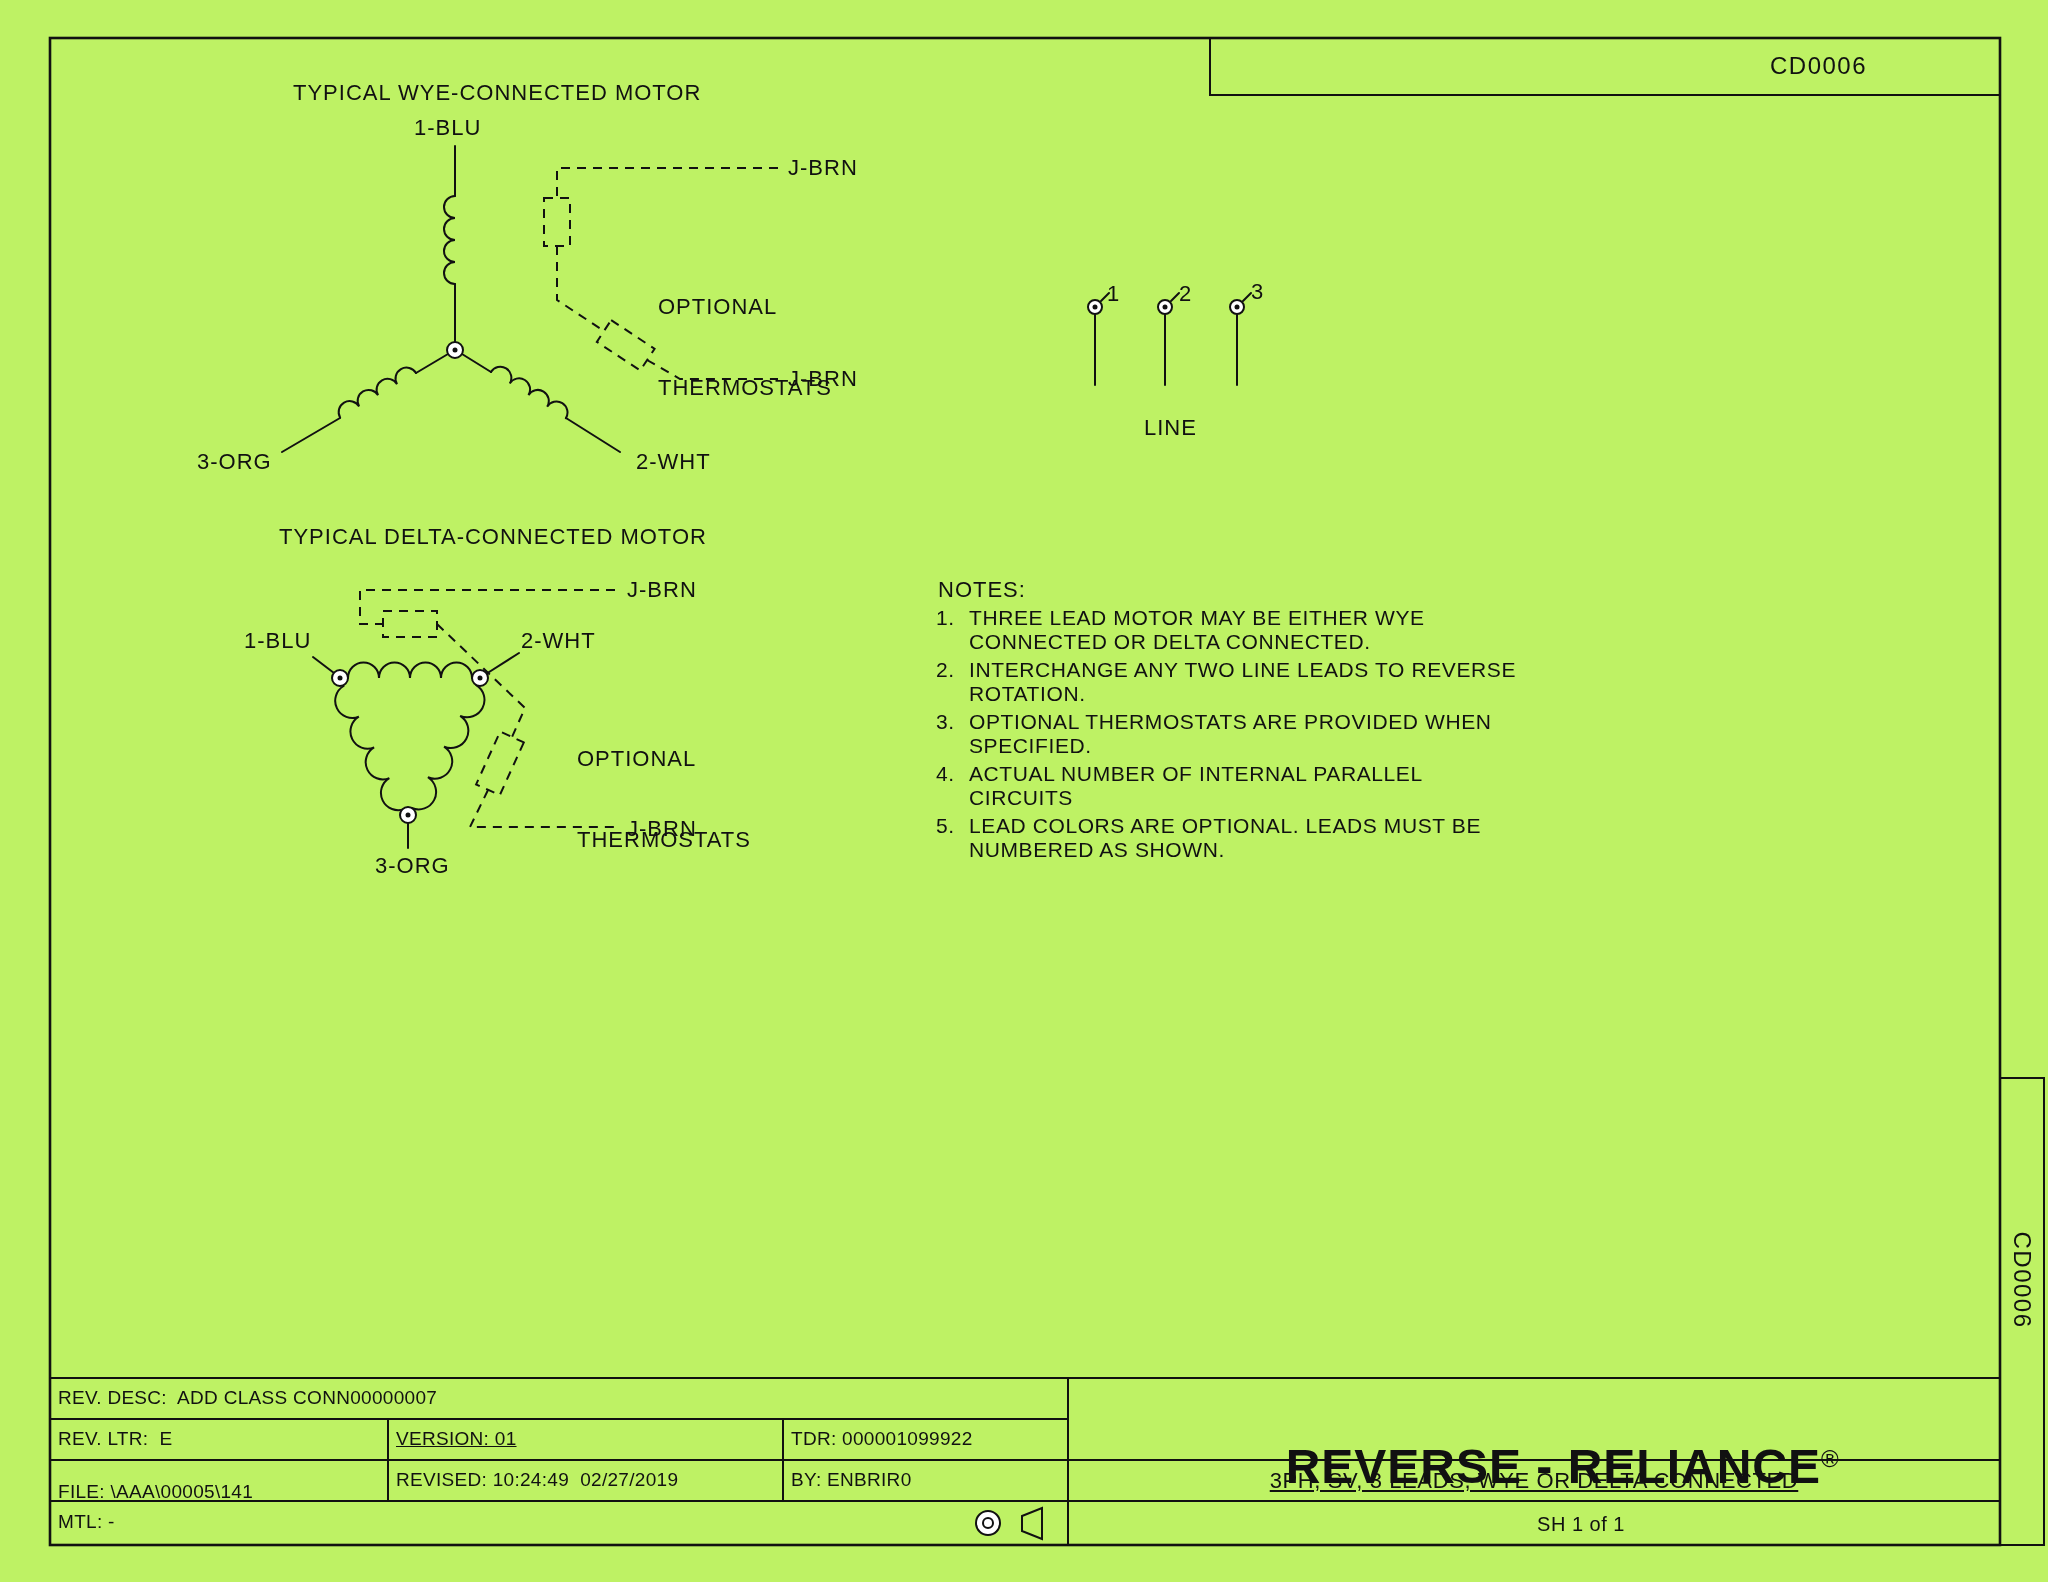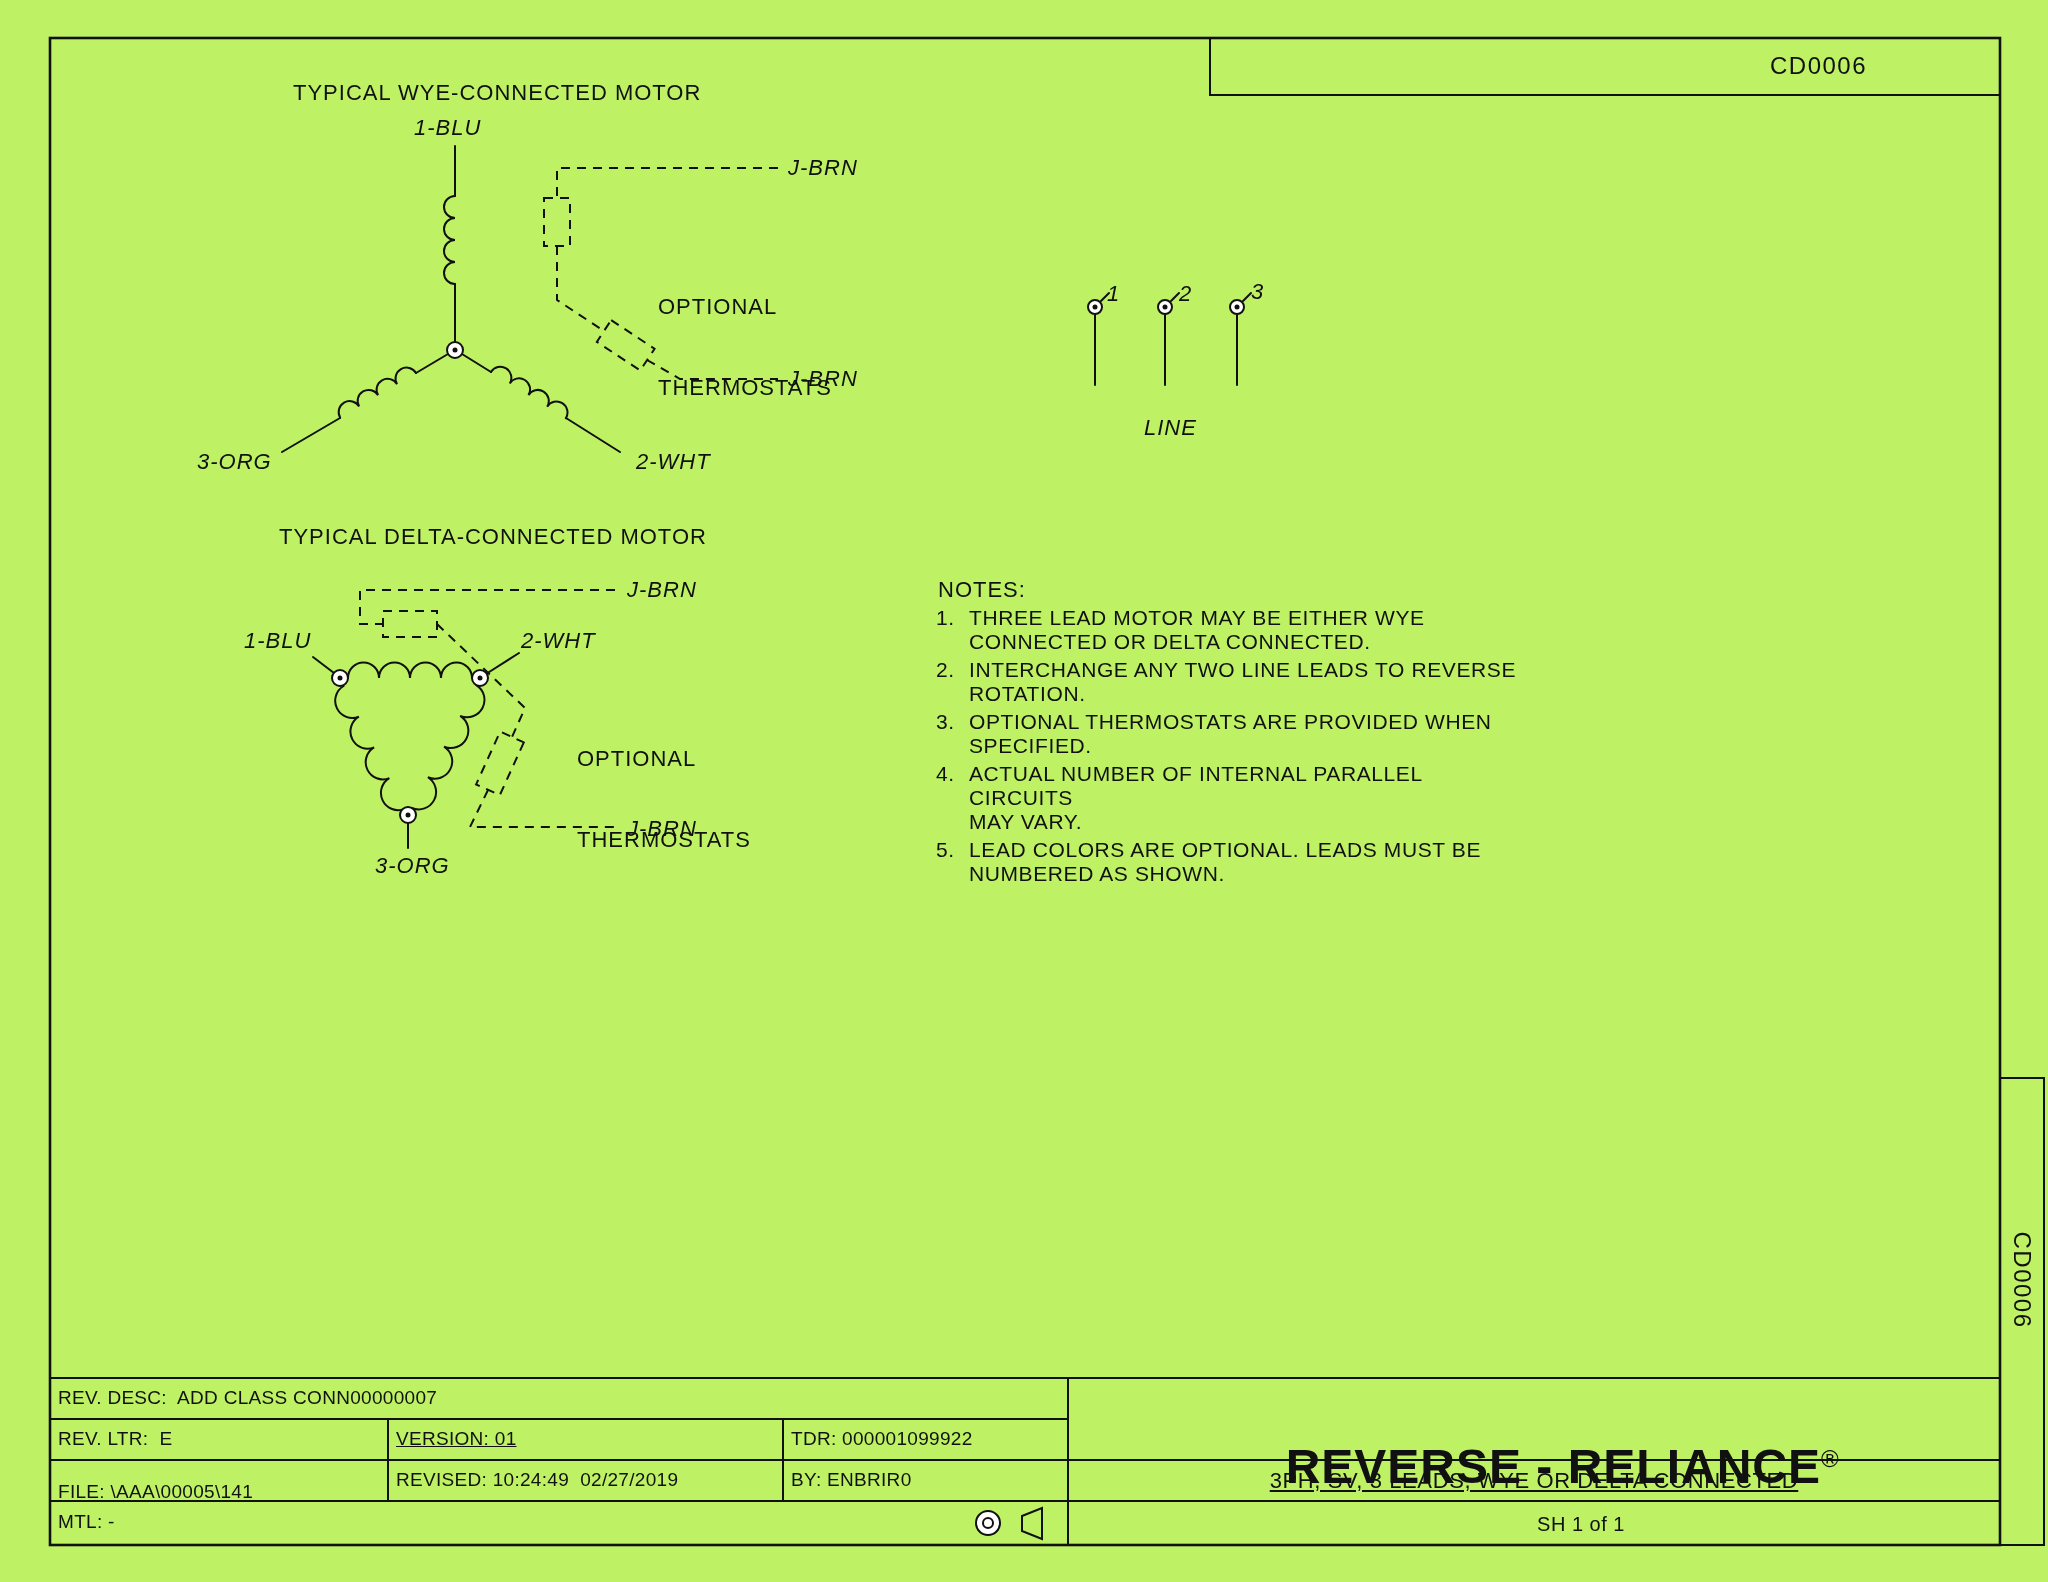--- a/index.html
+++ b/index.html
@@ -9,21 +9,21 @@
   }
   .page svg { position:absolute; left:0; top:0; }
   .ln   { stroke:#111; stroke-width:2; fill:none; stroke-linecap:round; }
   .frame{ stroke:#111; stroke-width:2.6; fill:none; }
   .dsh  { stroke:#111; stroke-width:2; fill:none; stroke-dasharray:9 7; }
   .term { stroke:#111; stroke-width:2; fill:#fff; }
   .dot  { fill:#111; stroke:none; }
 
   .t   { position:absolute; white-space:pre; }
   .ttl { font-size:22px; letter-spacing:1px; }
-  .lbl { font-size:22px; letter-spacing:1px;font-style:italic; }
+  .lbl { font-size:22px; letter-spacing:1px; }
   .optional { font-size:22px; letter-spacing:1px; line-height:27px; }
   .optional span { display:block; }
 
   .notes-head { font-size:22px; letter-spacing:1px; }
   .notes { position:absolute; left:936px; top:606px; width:580px; }
   .note-item { display:flex; margin-bottom:4px; font-size:21px; letter-spacing:0.6px; line-height:24px; }
   .note-num  { width:33px; flex:0 0 33px; }
   .nl { display:block; }
 
   .tb  { font-size:19px; letter-spacing:0.3px; }
@@ -171,21 +171,20 @@
       <span class="note-num">3.</span>
       <span class="note-text">
           <span class="nl">OPTIONAL THERMOSTATS ARE PROVIDED WHEN</span>
           <span class="nl">SPECIFIED.</span>
         </span>
     </div>
     <div class="note-item">
       <span class="note-num">4.</span>
       <span class="note-text">
           <span class="nl">ACTUAL NUMBER OF INTERNAL PARALLEL CIRCUITS</span>
-          <span class="nl">MAY VARY.</span>
         </span>
     </div>
     <div class="note-item">
       <span class="note-num">5.</span>
       <span class="note-text">
           <span class="nl">LEAD COLORS ARE OPTIONAL.  LEADS MUST BE</span>
           <span class="nl">NUMBERED AS SHOWN.</span>
         </span>
     </div>
   </div>

